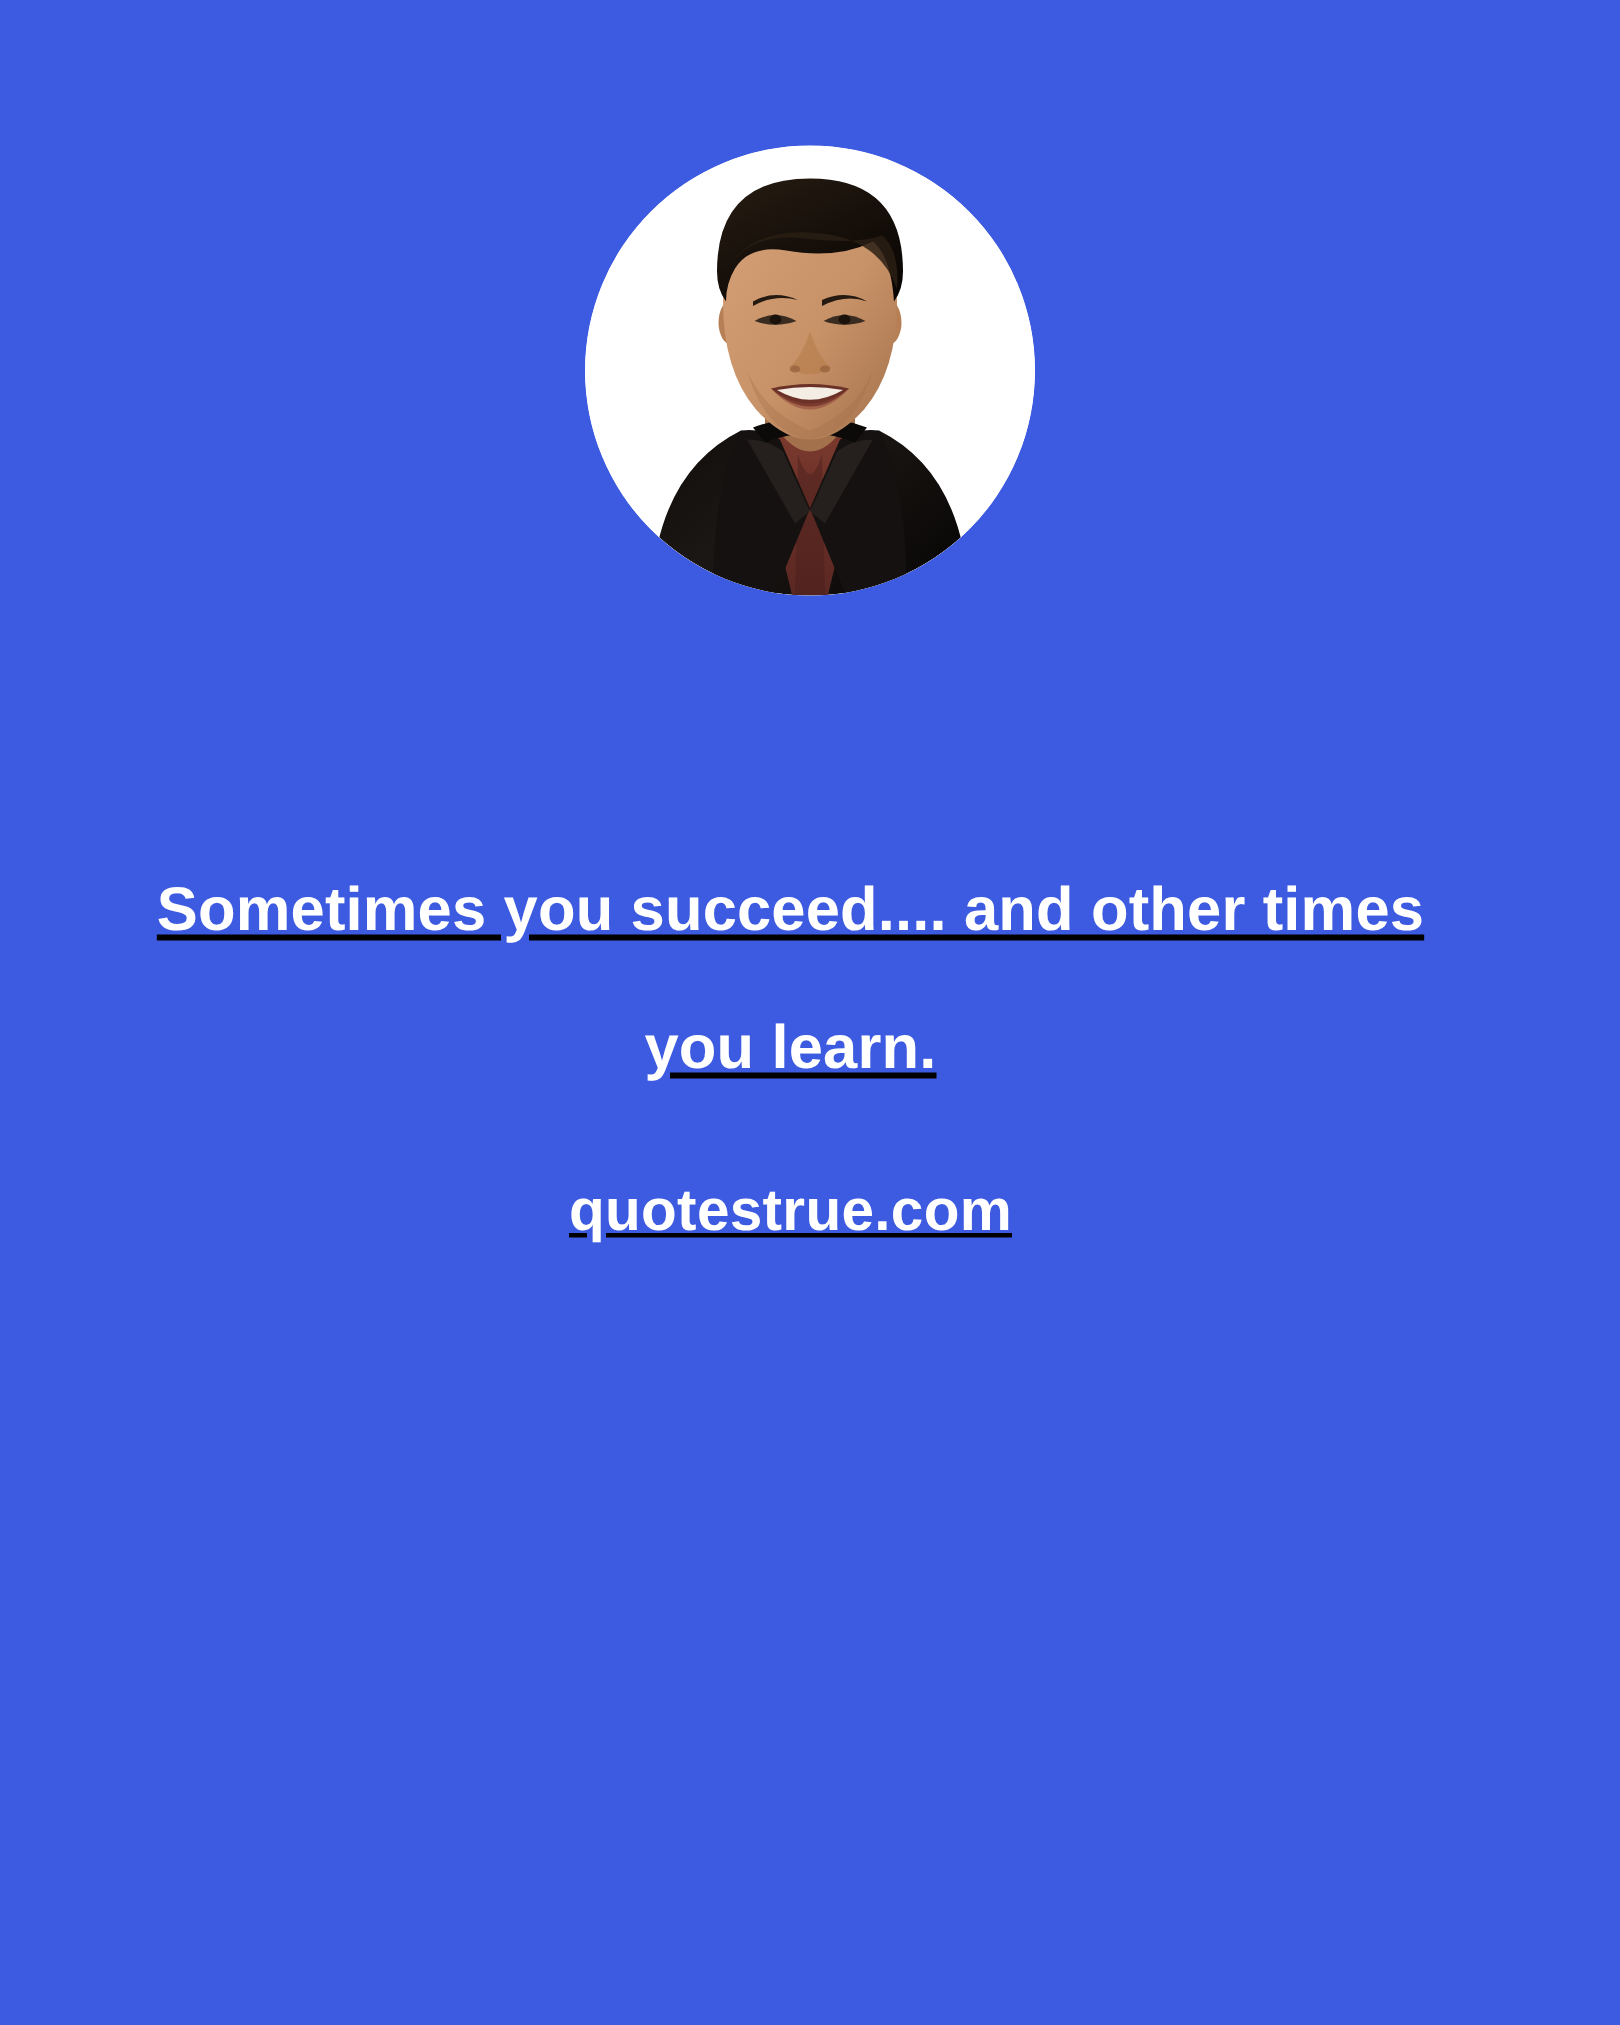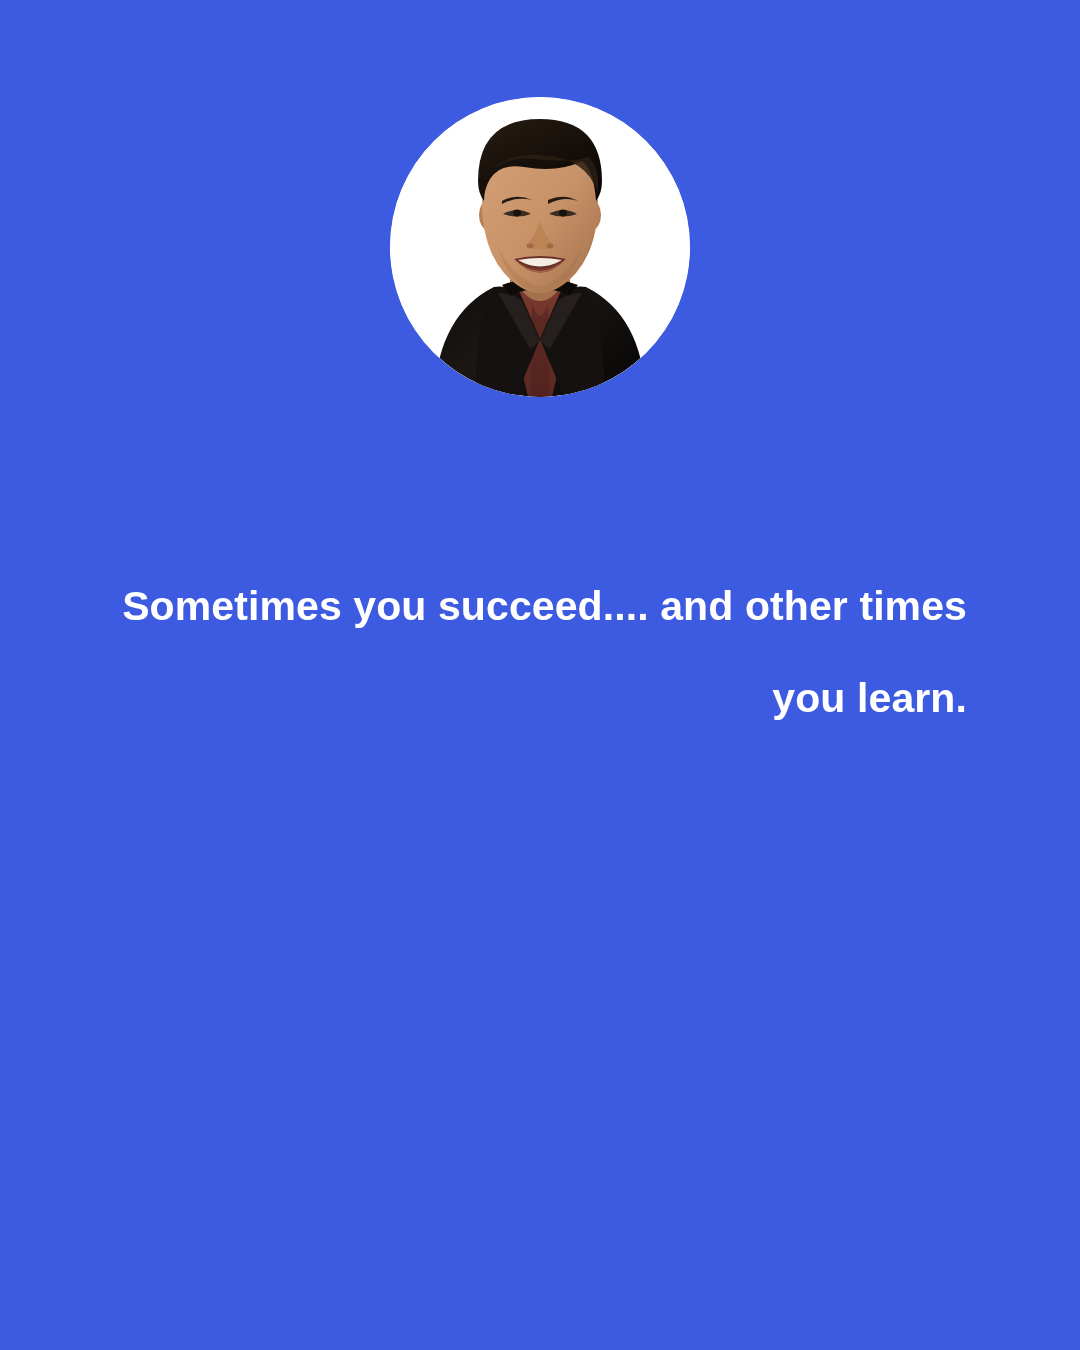--- a/index.html
+++ b/index.html
@@ -37,21 +37,22 @@
     width: 300px;
     height: 300px;
   }
 
   
   .text-block {
     position: absolute;
     left: 0;
     top: 560px;
     width: 1054px;
-    text-align: right;
+    text-align: center;
+    text-decoration: underline;
   }
 
   .quote-text {
     display: block;
     width: 880px;
     margin: 0 auto;
     color: #ffffff;
     font-size: 41px;
     font-weight: 600;
     line-height: 92px;
@@ -156,15 +157,16 @@
         <path d="M128 163 Q150 159 172 163 Q150 176 128 163 Z" fill="#F3EDE4"></path>
         <path d="M124 162 Q150 190 176 162 Q150 182 124 162 Z" fill="#8A4436" opacity="0.55"></path>
 
         <path d="M108 150 Q120 178 150 190 Q180 178 192 150 Q180 192 150 196 Q120 192 108 150 Z" fill="#A3714B" opacity="0.35"></path>
       </g>
     </svg>
   </div>
 
   <div class="text-block">
     <span class="quote-text">Sometimes you succeed.... and other times you learn.</span>
+    <span class="website">quotestrue.com</span>
   </div>
 
 </div>
 
 </body></html>

